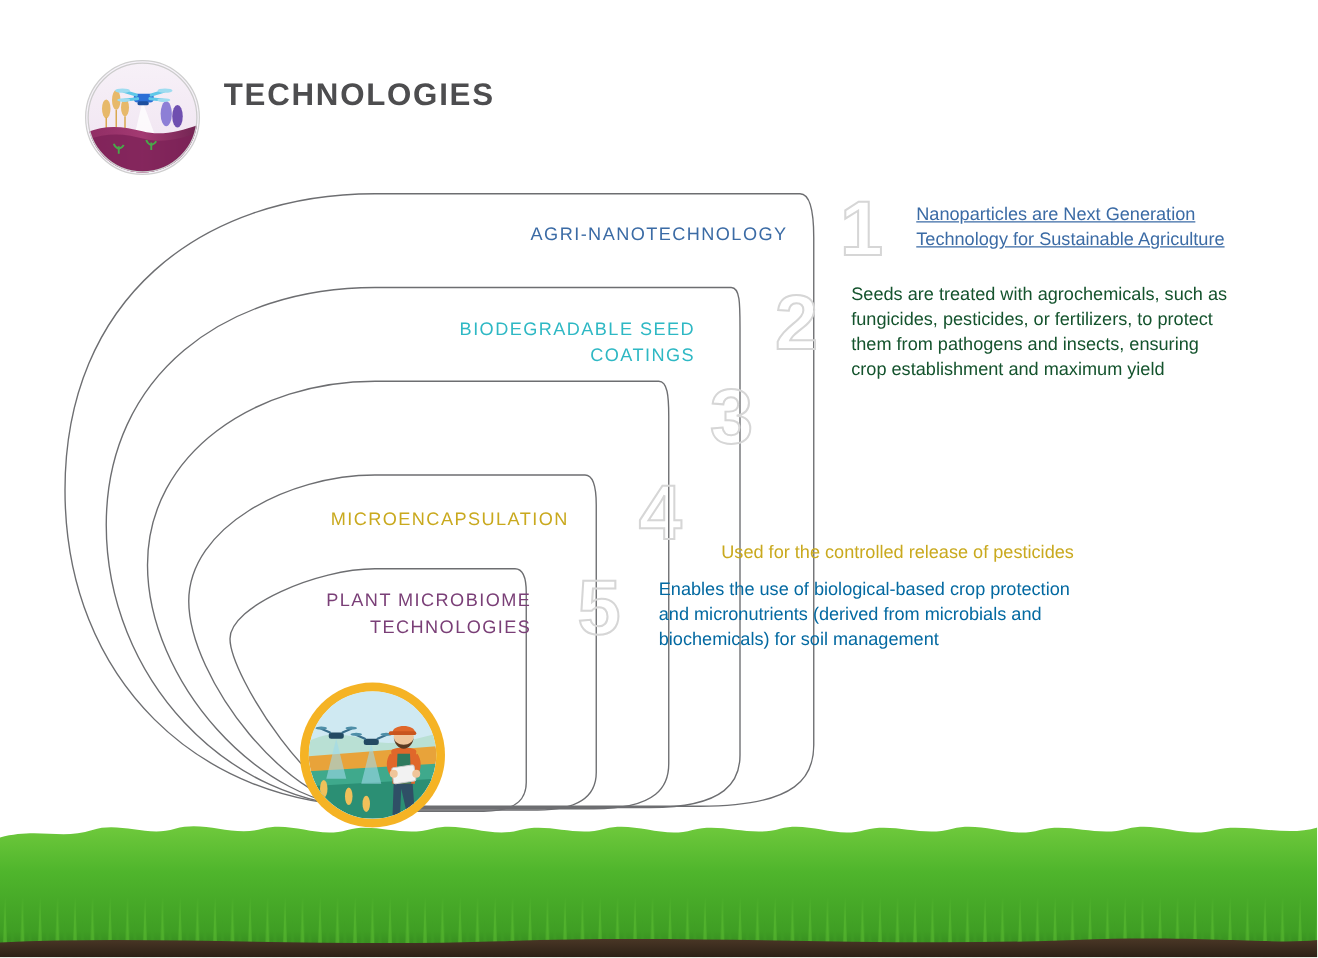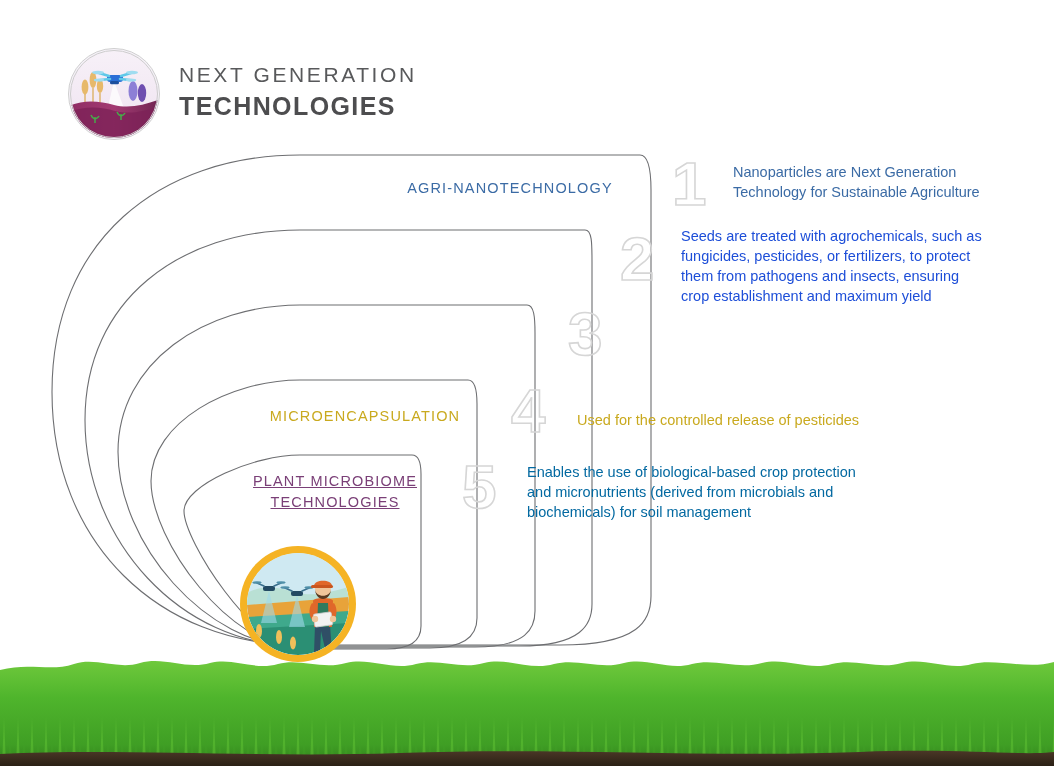--- a/index.html
+++ b/index.html
@@ -65,21 +65,21 @@
     left: 0;
     top: 0;
     width: 1054px;
     height: 766px;
     pointer-events: none;
   }
 
   
   .row-label {
     position: absolute;
-    text-align: center;
+    text-align: right;
     font-size: 14.5px;
     letter-spacing: 1.15px;
     line-height: 21px;
     white-space: pre-line;
   }
 
   
   .big-number {
     position: absolute;
     font-size: 62px;
@@ -195,21 +195,20 @@
               <ellipse cx="63" cy="23.5" rx="6" ry="1.7"></ellipse>
               <ellipse cx="30" cy="31" rx="5.2" ry="1.5"></ellipse>
               <ellipse cx="62" cy="31" rx="5.2" ry="1.5"></ellipse>
             </g>
           </g>
         </g>
         <circle cx="45" cy="45" r="43.5" fill="none" stroke="#cccccc" stroke-width="1"></circle>
       </svg>
     </div>
     <div id="brand-text">
-      <div class="brand-line1">NEXT GENERATION</div>
       <div class="brand-line2">TECHNOLOGIES</div>
     </div>
   </div>
 
   <svg id="arcs" viewBox="0 0 1054 766" xmlns="http://www.w3.org/2000/svg">
     <g fill="none" stroke="#6d6e71" stroke-width="1.1" stroke-linecap="round">
 
       <path d="M 640 155 L 300 155 C 160 155 52 240 52 392 C 52 544 160 645 300 645 L 560 645 C 640 645 651 620 651 596 L 651 190 C 651 168 648 155 640 155 Z"></path>
 
       <path d="M 585 230 L 300 230 C 180 230 85 300 85 420 C 85 540 180 646 300 646 L 520 646 C 582 646 592 624 592 604 L 592 262 C 592 243 592 230 585 230 Z"></path>
@@ -217,36 +216,37 @@
       <path d="M 527 305 L 300 305 C 205 305 118 362 118 452 C 118 542 205 647 300 647 L 475 647 C 527 647 535 628 535 611 L 535 333 C 535 317 534 305 527 305 Z"></path>
 
       <path d="M 468 380 L 300 380 C 230 380 151 422 151 481 C 151 541 230 648 300 648 L 430 648 C 470 648 477 632 477 618 L 477 404 C 477 390 475 380 468 380 Z"></path>
 
       <path d="M 412 455 L 300 455 C 254 455 184 485 184 511 C 184 541 254 649 300 649 L 387 649 C 416 649 421 637 421 626 L 421 474 C 421 463 419 455 412 455 Z"></path>
     </g>
   </svg>
 
   <div class="row-label" style="left:390px; top:178px; width:240px; color:#3b6ba5;">AGRI-NANOTECHNOLOGY</div>
   <div class="big-number" style="left:672px; top:153px;">1</div>
-  <div class="desc" style="left:733px; top:162px; width:300px; color:#3b6ba5;">Nanoparticles are Next Generation
+  <div class="desc" style="left:733px; top:162px; width:300px; color:#3b6ba5;text-decoration:underline;">Nanoparticles are Next Generation
 Technology for Sustainable Agriculture</div>
 
+  <div class="row-label" style="left:300px; top:254px; width:256px; color:#2eb8c4;">BIODEGRADABLE SEED COATINGS</div>
   <div class="big-number" style="left:620px; top:228px;">2</div>
-  <div class="desc" style="left:681px; top:226px; width:330px; color:#1d4ed8;">Seeds are treated with agrochemicals, such as
+  <div class="desc" style="left:681px; top:226px; width:330px; color:#14532d;">Seeds are treated with agrochemicals, such as
 fungicides, pesticides, or fertilizers, to protect
 them from pathogens and insects, ensuring
 crop establishment and maximum yield</div>
 
   <div class="big-number" style="left:568px; top:303px;">3</div>
 
-  <div class="row-label" style="left:265px; top:406px; width:200px; color:#c9a91e;">MICROENCAPSULATION</div>
+  <div class="row-label" style="left:255px; top:406px; width:200px; color:#c9a91e;">MICROENCAPSULATION</div>
   <div class="big-number" style="left:511px; top:380px;">4</div>
-  <div class="desc" style="left:577px; top:410px; width:340px; color:#c9a91e;">Used for the controlled release of pesticides</div>
-
-  <div class="row-label" style="left:245px; top:471px; width:180px; color:#7a3f77;text-decoration:underline;">PLANT MICROBIOME
+  <div class="desc" style="left:577px; top:432px; width:340px; color:#c9a91e;">Used for the controlled release of pesticides</div>
+
+  <div class="row-label" style="left:245px; top:471px; width:180px; color:#7a3f77;">PLANT MICROBIOME
 TECHNOLOGIES</div>
   <div class="big-number" style="left:462px; top:456px;">5</div>
   <div class="desc" style="left:527px; top:462px; width:370px; color:#0369a1;">Enables the use of biological-based crop protection
 and micronutrients (derived from microbials and
 biochemicals) for soil management</div>
 
   <div id="bottom-circle">
     <div id="bottom-circle-inner">
       <svg width="102" height="102" viewBox="0 0 102 102" xmlns="http://www.w3.org/2000/svg">
         <defs>

